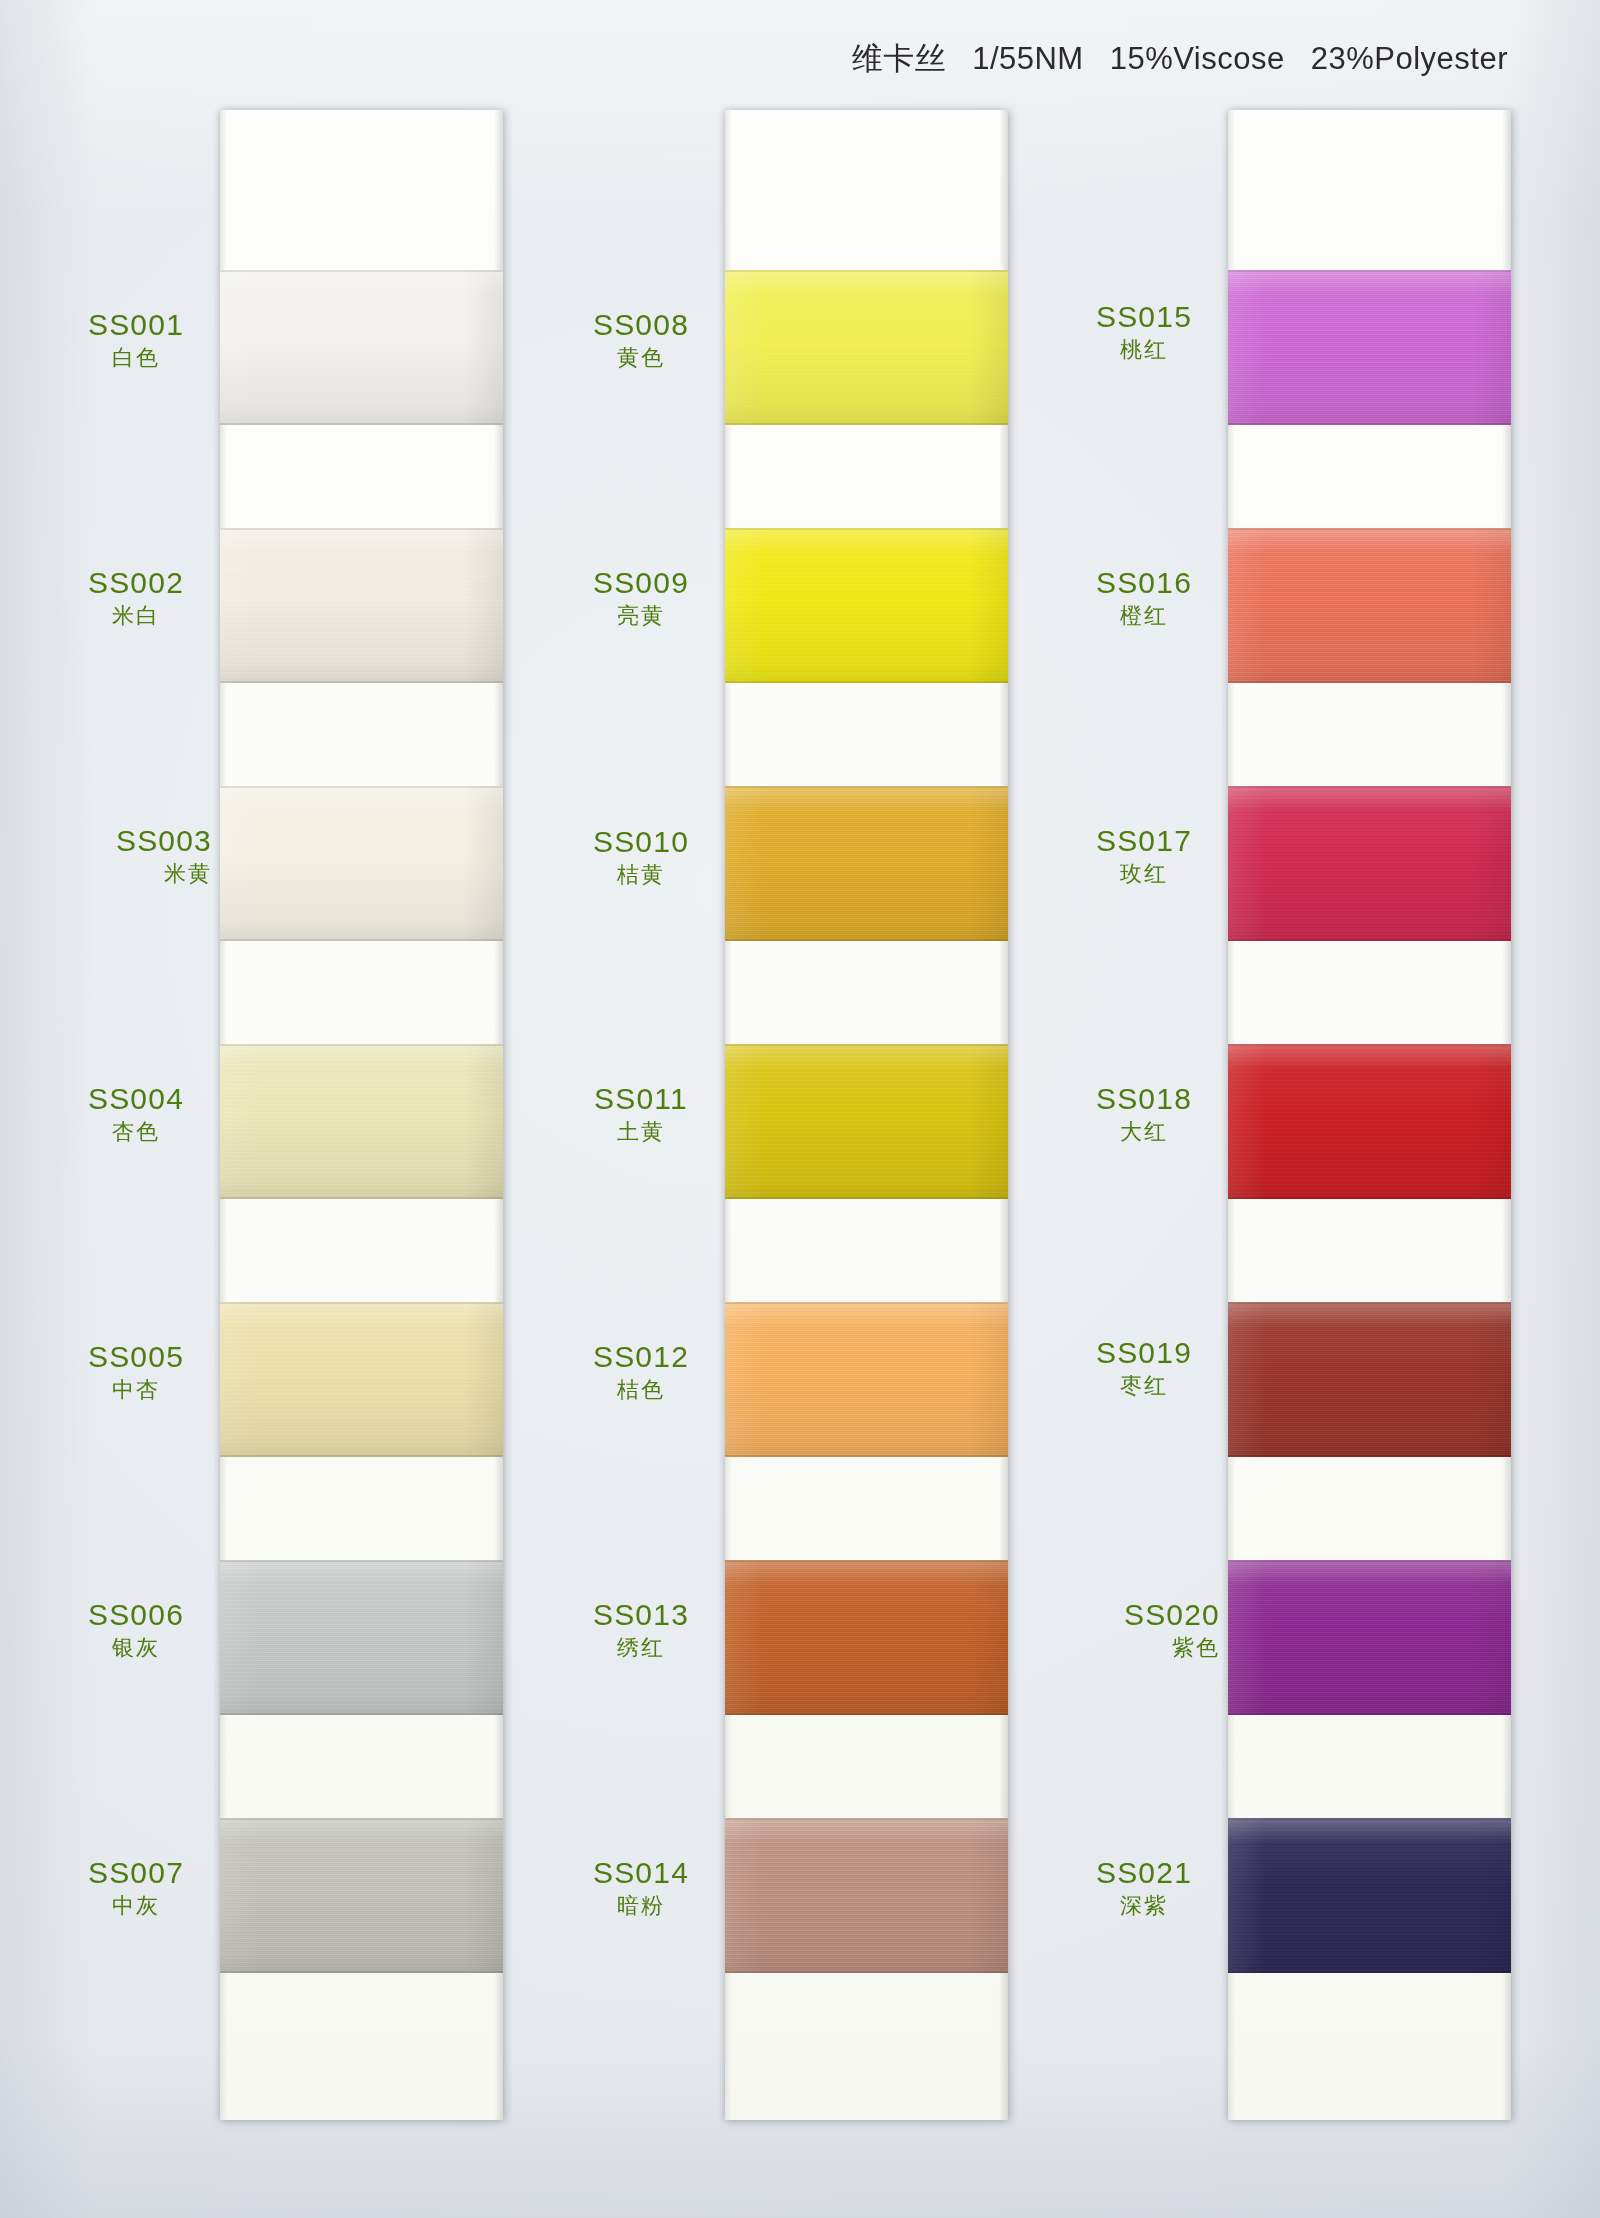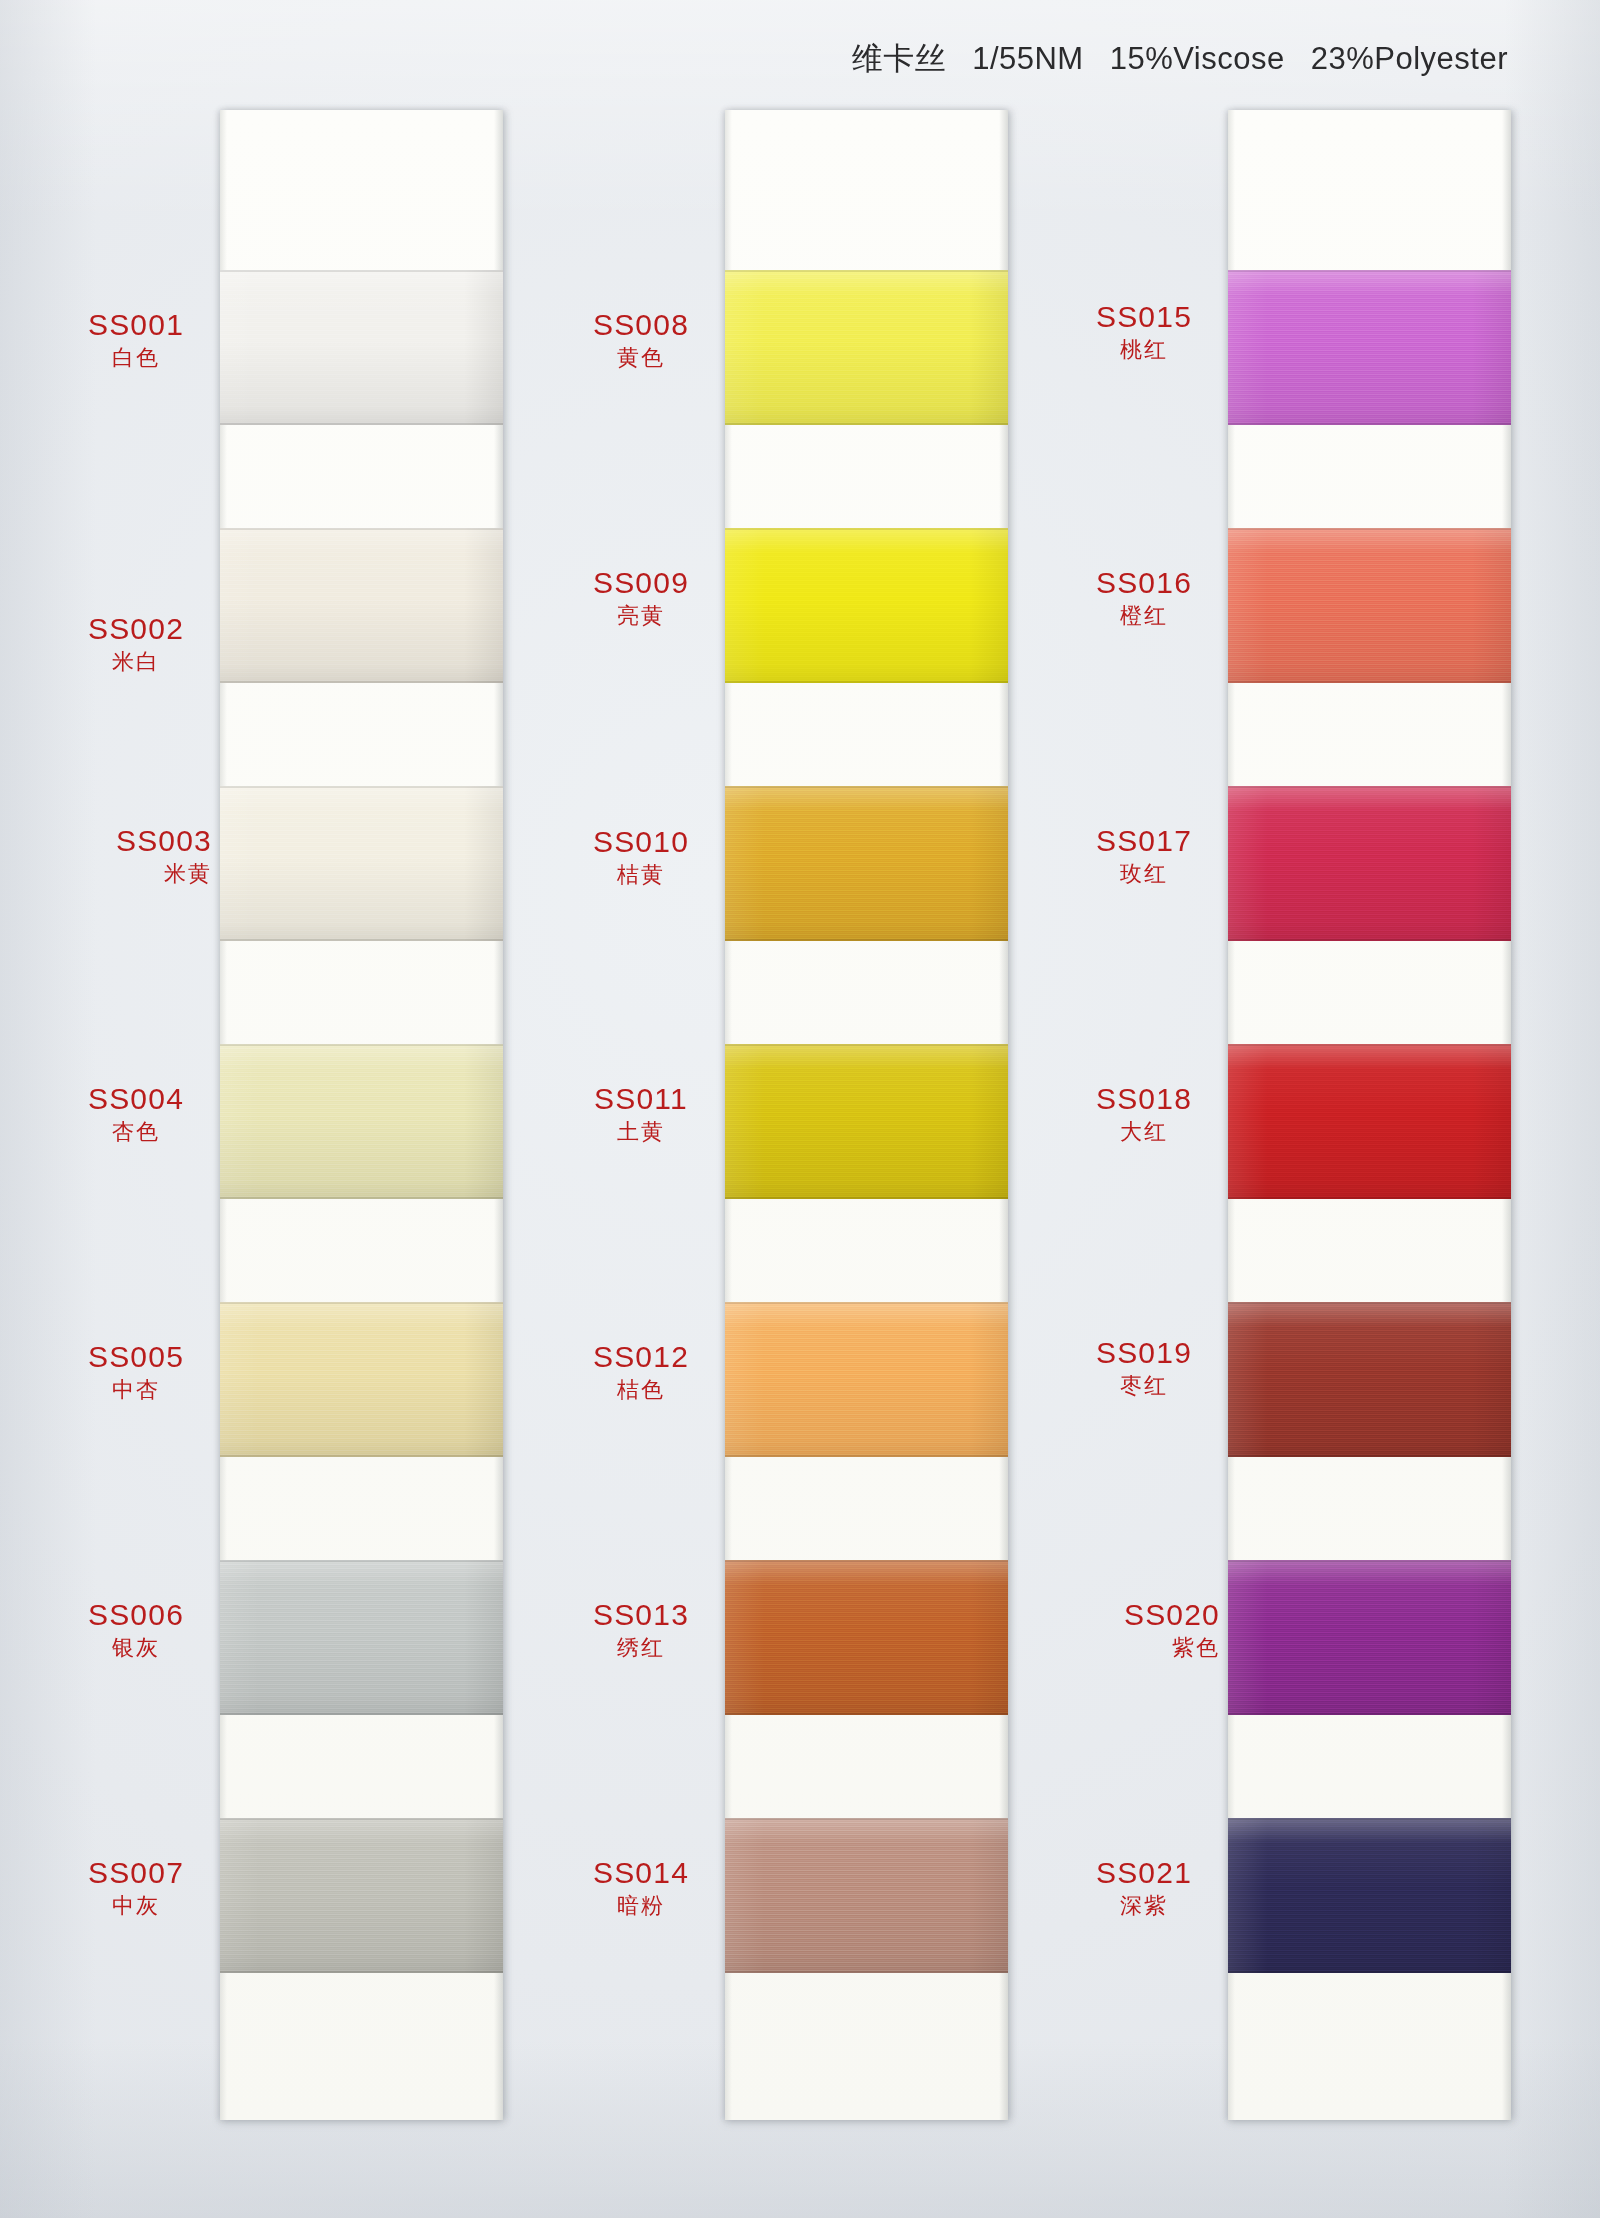--- a/index.html
+++ b/index.html
@@ -114,21 +114,21 @@
     background:rgba(0,0,0,.10);
   }
   .swatch .edge.t{top:0;}
   .swatch .edge.b{bottom:0;}
 
   
   .label{
     position:absolute;
     left:0; width:152px;
     text-align:center;
-    color:#b91c1c;
+    color:#4d7c0f;
     line-height:1.28;
   }
   .label .code{
     font-size:30px;
     letter-spacing:1.2px;
     white-space:nowrap;
   }
   .label .name{
     font-size:22px;
     letter-spacing:2px;
@@ -159,21 +159,21 @@
         <div class="code">SS001</div>
         <div class="name">白色</div>
       </div>
       <div class="swatch" style="top: 418px; --c: #f1ece0;">
         <div class="fill"></div>
         <div class="threads"></div>
         <div class="sheen"></div>
         <div class="edge t"></div>
         <div class="edge b"></div>
       </div>
-      <div class="label" style="top: 453.5px; margin-top: 46px;">
+      <div class="label" style="top: 453.5px;">
         <div class="code">SS002</div>
         <div class="name">米白</div>
       </div>
       <div class="swatch" style="top: 676px; --c: #f3efe2;">
         <div class="fill"></div>
         <div class="threads"></div>
         <div class="sheen"></div>
         <div class="edge t"></div>
         <div class="edge b"></div>
       </div>

